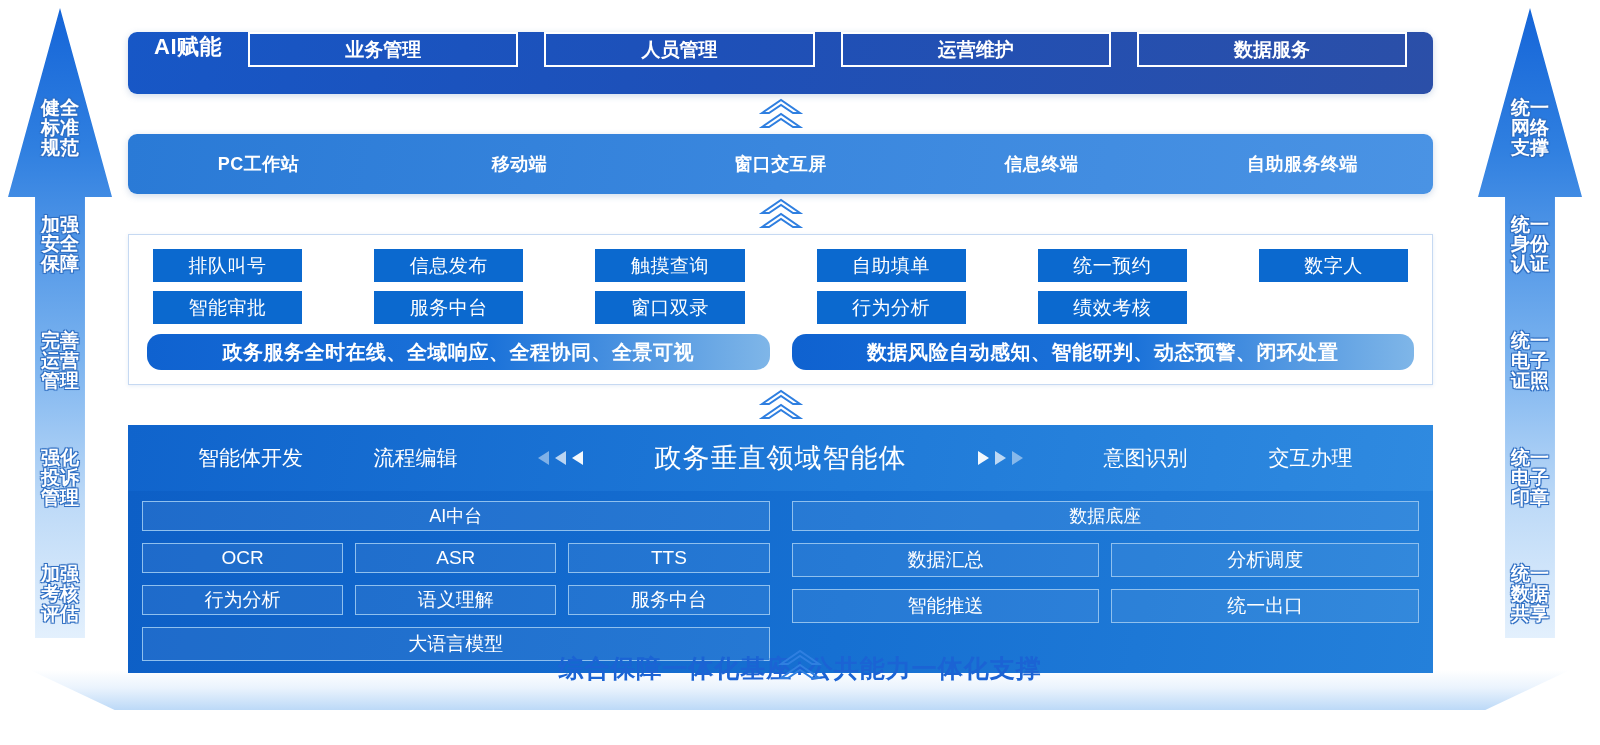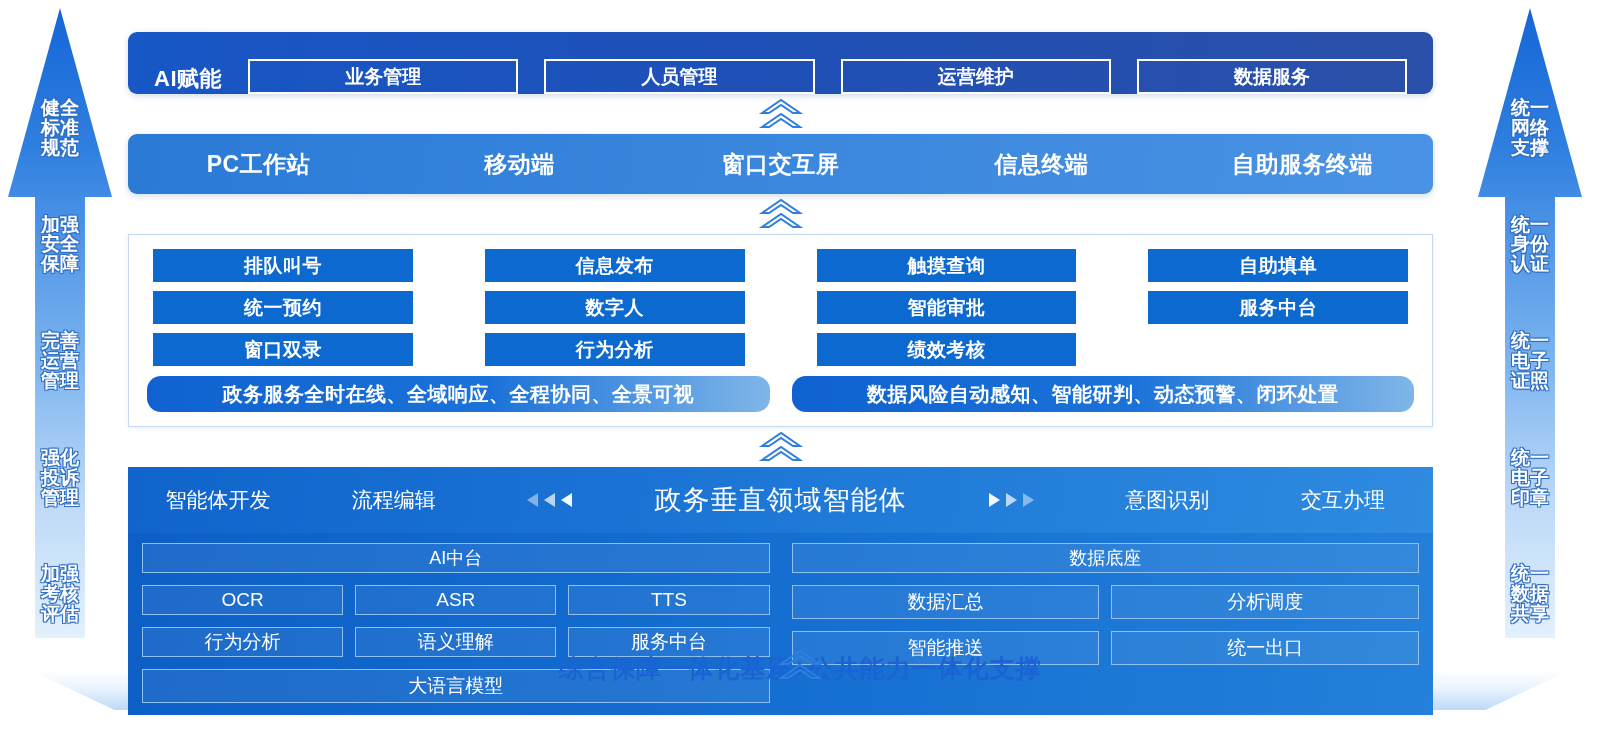--- a/index.html
+++ b/index.html
@@ -78,21 +78,21 @@
   .rounded-bar {
     border-radius: 9px;
     box-shadow: 0 2px 7px rgba(40,90,160,.22);
   }
 
   
   .row-ai {
     height: 62px;
     background: linear-gradient(100deg, #1757c6 0%, #1e50b8 45%, #2b4fa8 100%);
     display: flex;
-    align-items: flex-end;
+    align-items: flex-start;
     padding: 0 26px;
     gap: 26px;
   }
   .row-ai-title {
     color: #fff;
     font-size: 22px;
     font-weight: 700;
     white-space: nowrap;
     flex: 0 0 auto;
     letter-spacing: .5px;
@@ -125,39 +125,38 @@
   .row-term {
     height: 60px;
     background: linear-gradient(100deg, #2a7ad6 0%, #3a87de 50%, #4a93e4 100%);
     display: flex;
     align-items: center;
   }
   .term-item {
     flex: 1 1 0;
     text-align: center;
     color: #ffffff;
-    font-size: 23px;
+    font-size: 18px;
     font-weight: 700;
     letter-spacing: .5px;
   }
 
   
   .svc-box {
     border: 1px solid #c6d9f2;
     background: #ffffff;
     padding: 12px 18px 12px 18px;
     box-shadow: 0 1px 4px rgba(60,110,180,.12);
   }
   .svc-grid {
     display: grid;
-    grid-template-columns: repeat(4, 1fr);
+    grid-template-columns: repeat(6, 1fr);
     column-gap: 72px;
     row-gap: 9px;
     padding: 2px 6px 10px 6px;
-    font-weight: bold;
   }
   .svc-chip {
     height: 33px;
     background: #0b69cf;
     color: #ffffff;
     font-size: 19px;
     display: flex;
     align-items: center;
     justify-content: center;
     letter-spacing: .5px;
@@ -180,21 +179,21 @@
     letter-spacing: .5px;
     border-radius: 14px;
   }
 
   
   .row-agent {
     height: 66px;
     background: linear-gradient(100deg, #1064cc 0%, #1f7ad8 55%, #2f8ae0 100%);
     display: flex;
     align-items: center;
-    justify-content: space-between;
+    justify-content: center;
     gap: 0;
   }
   .agent-item {
     color: #ffffff;
     font-size: 21px;
     text-align: center;
   }
   .agent-item.center {
     font-size: 27px;
     font-weight: 400;

